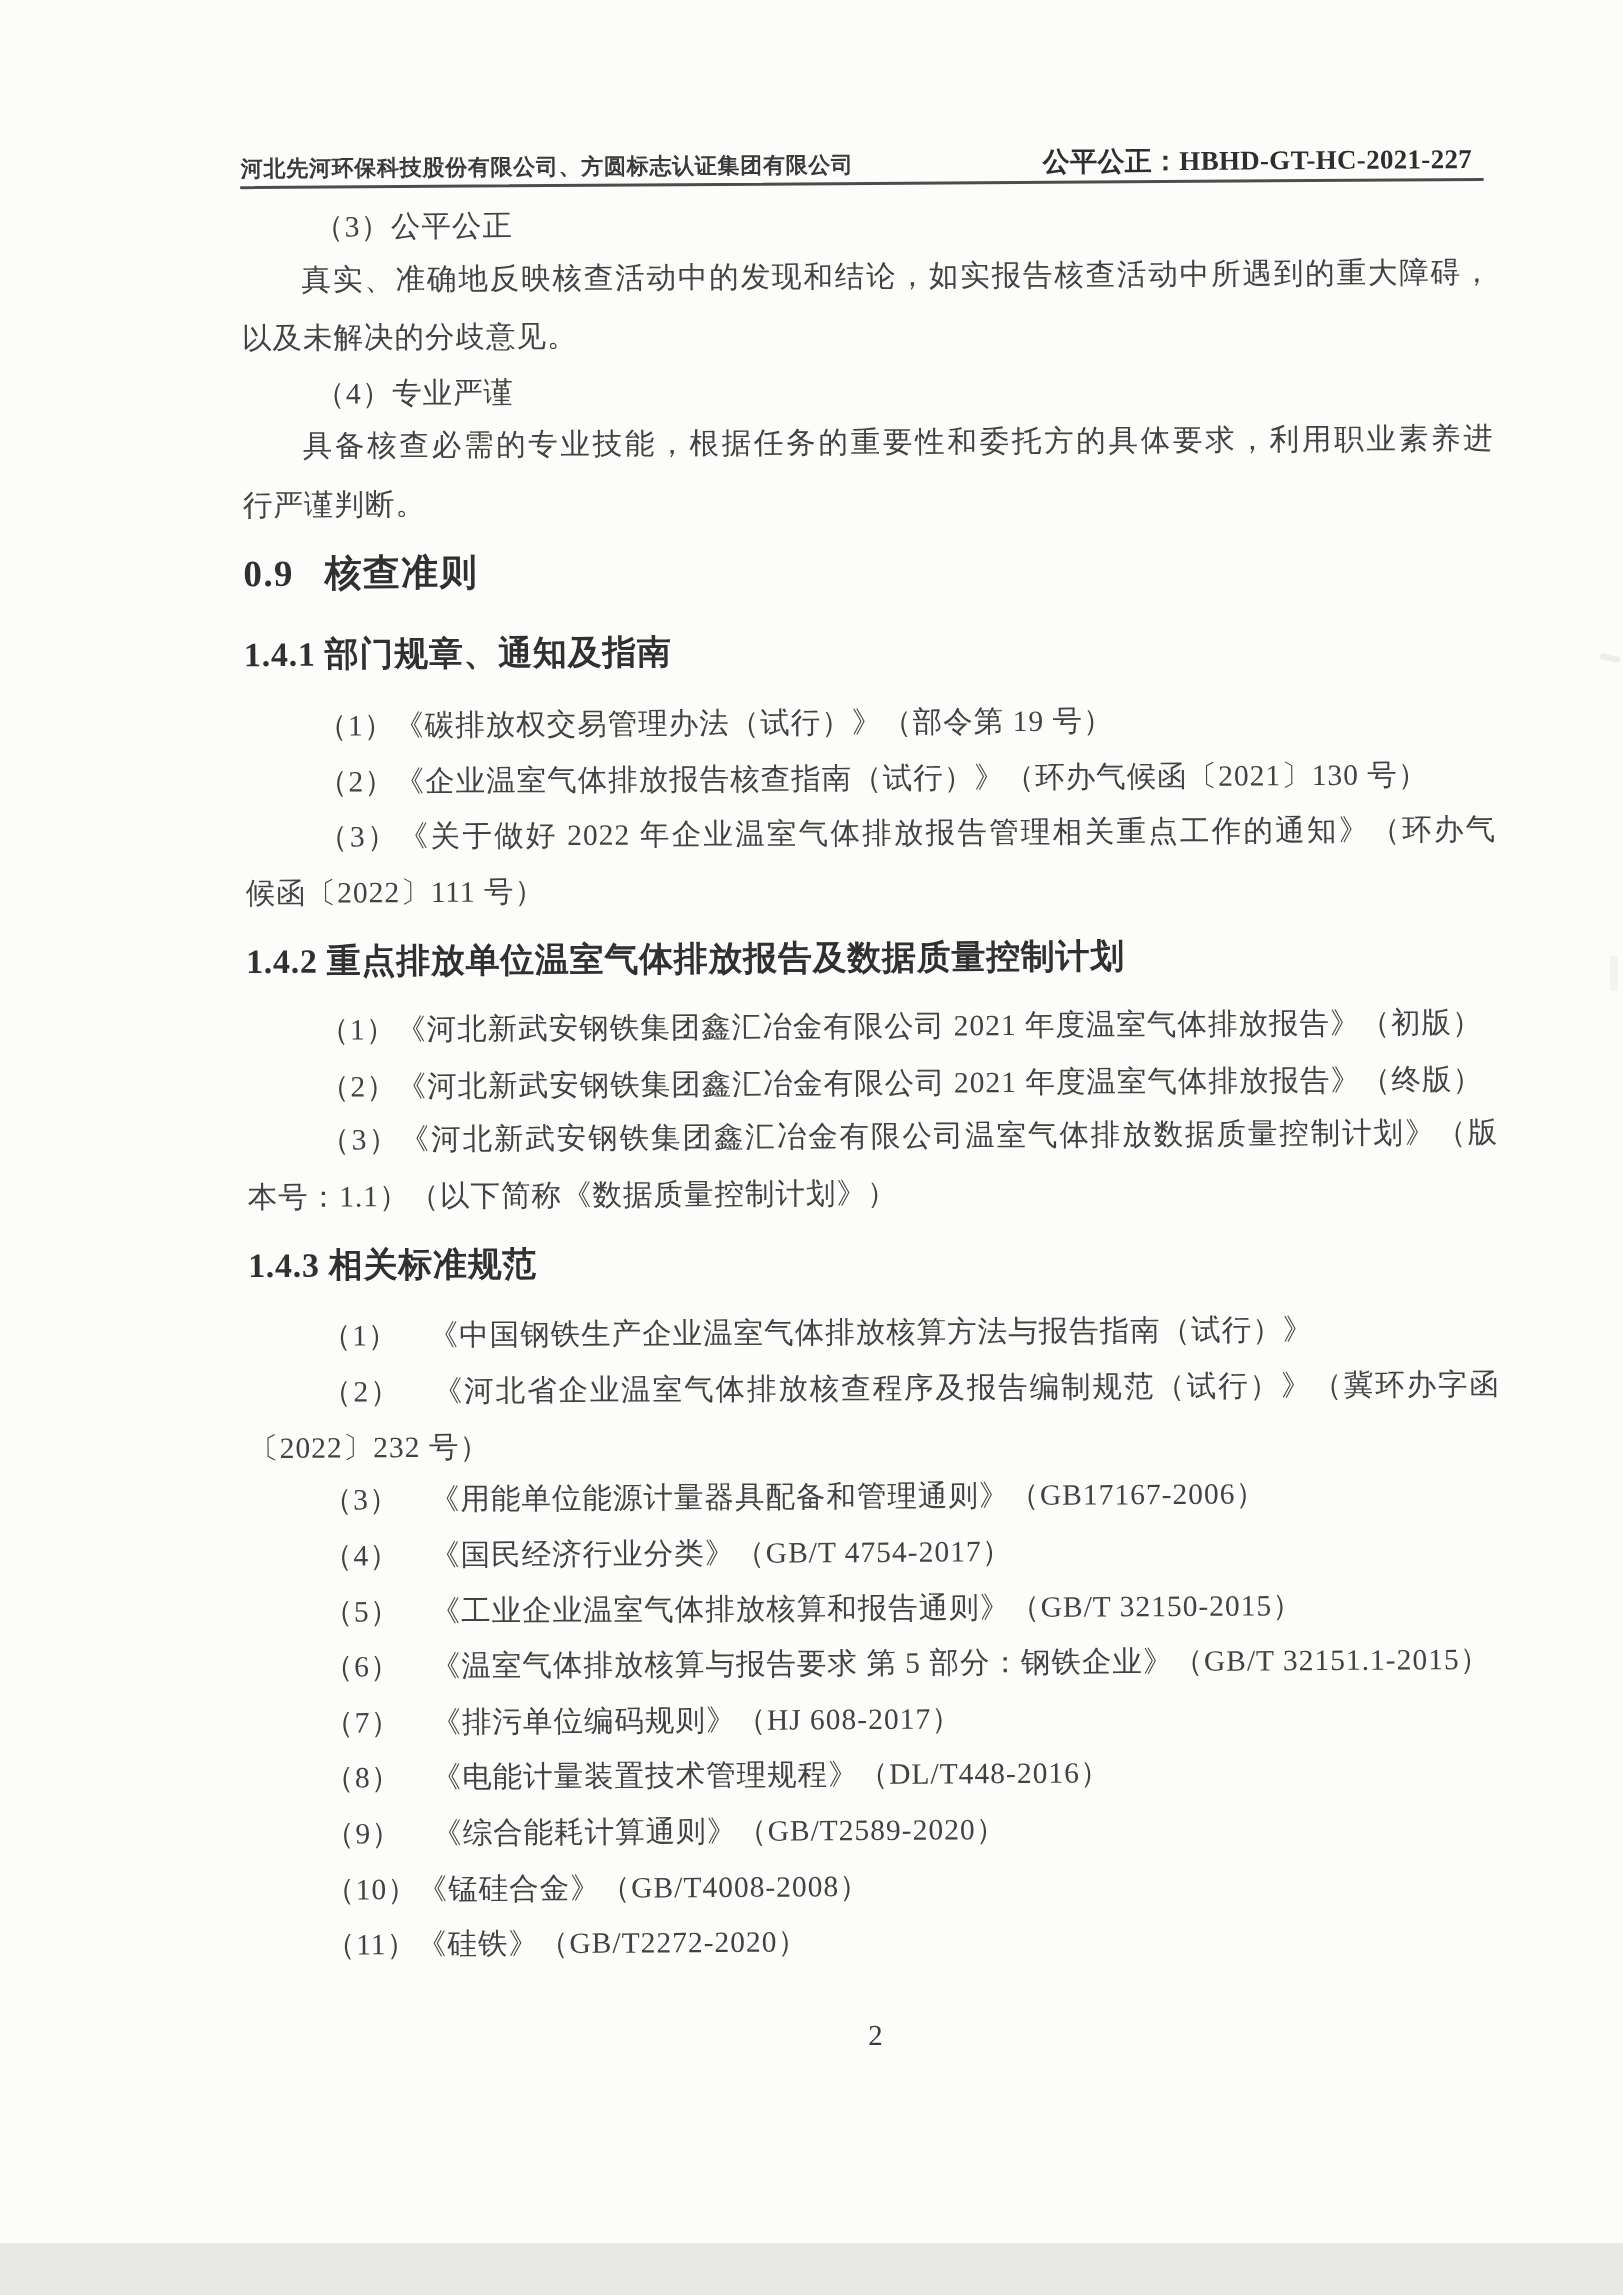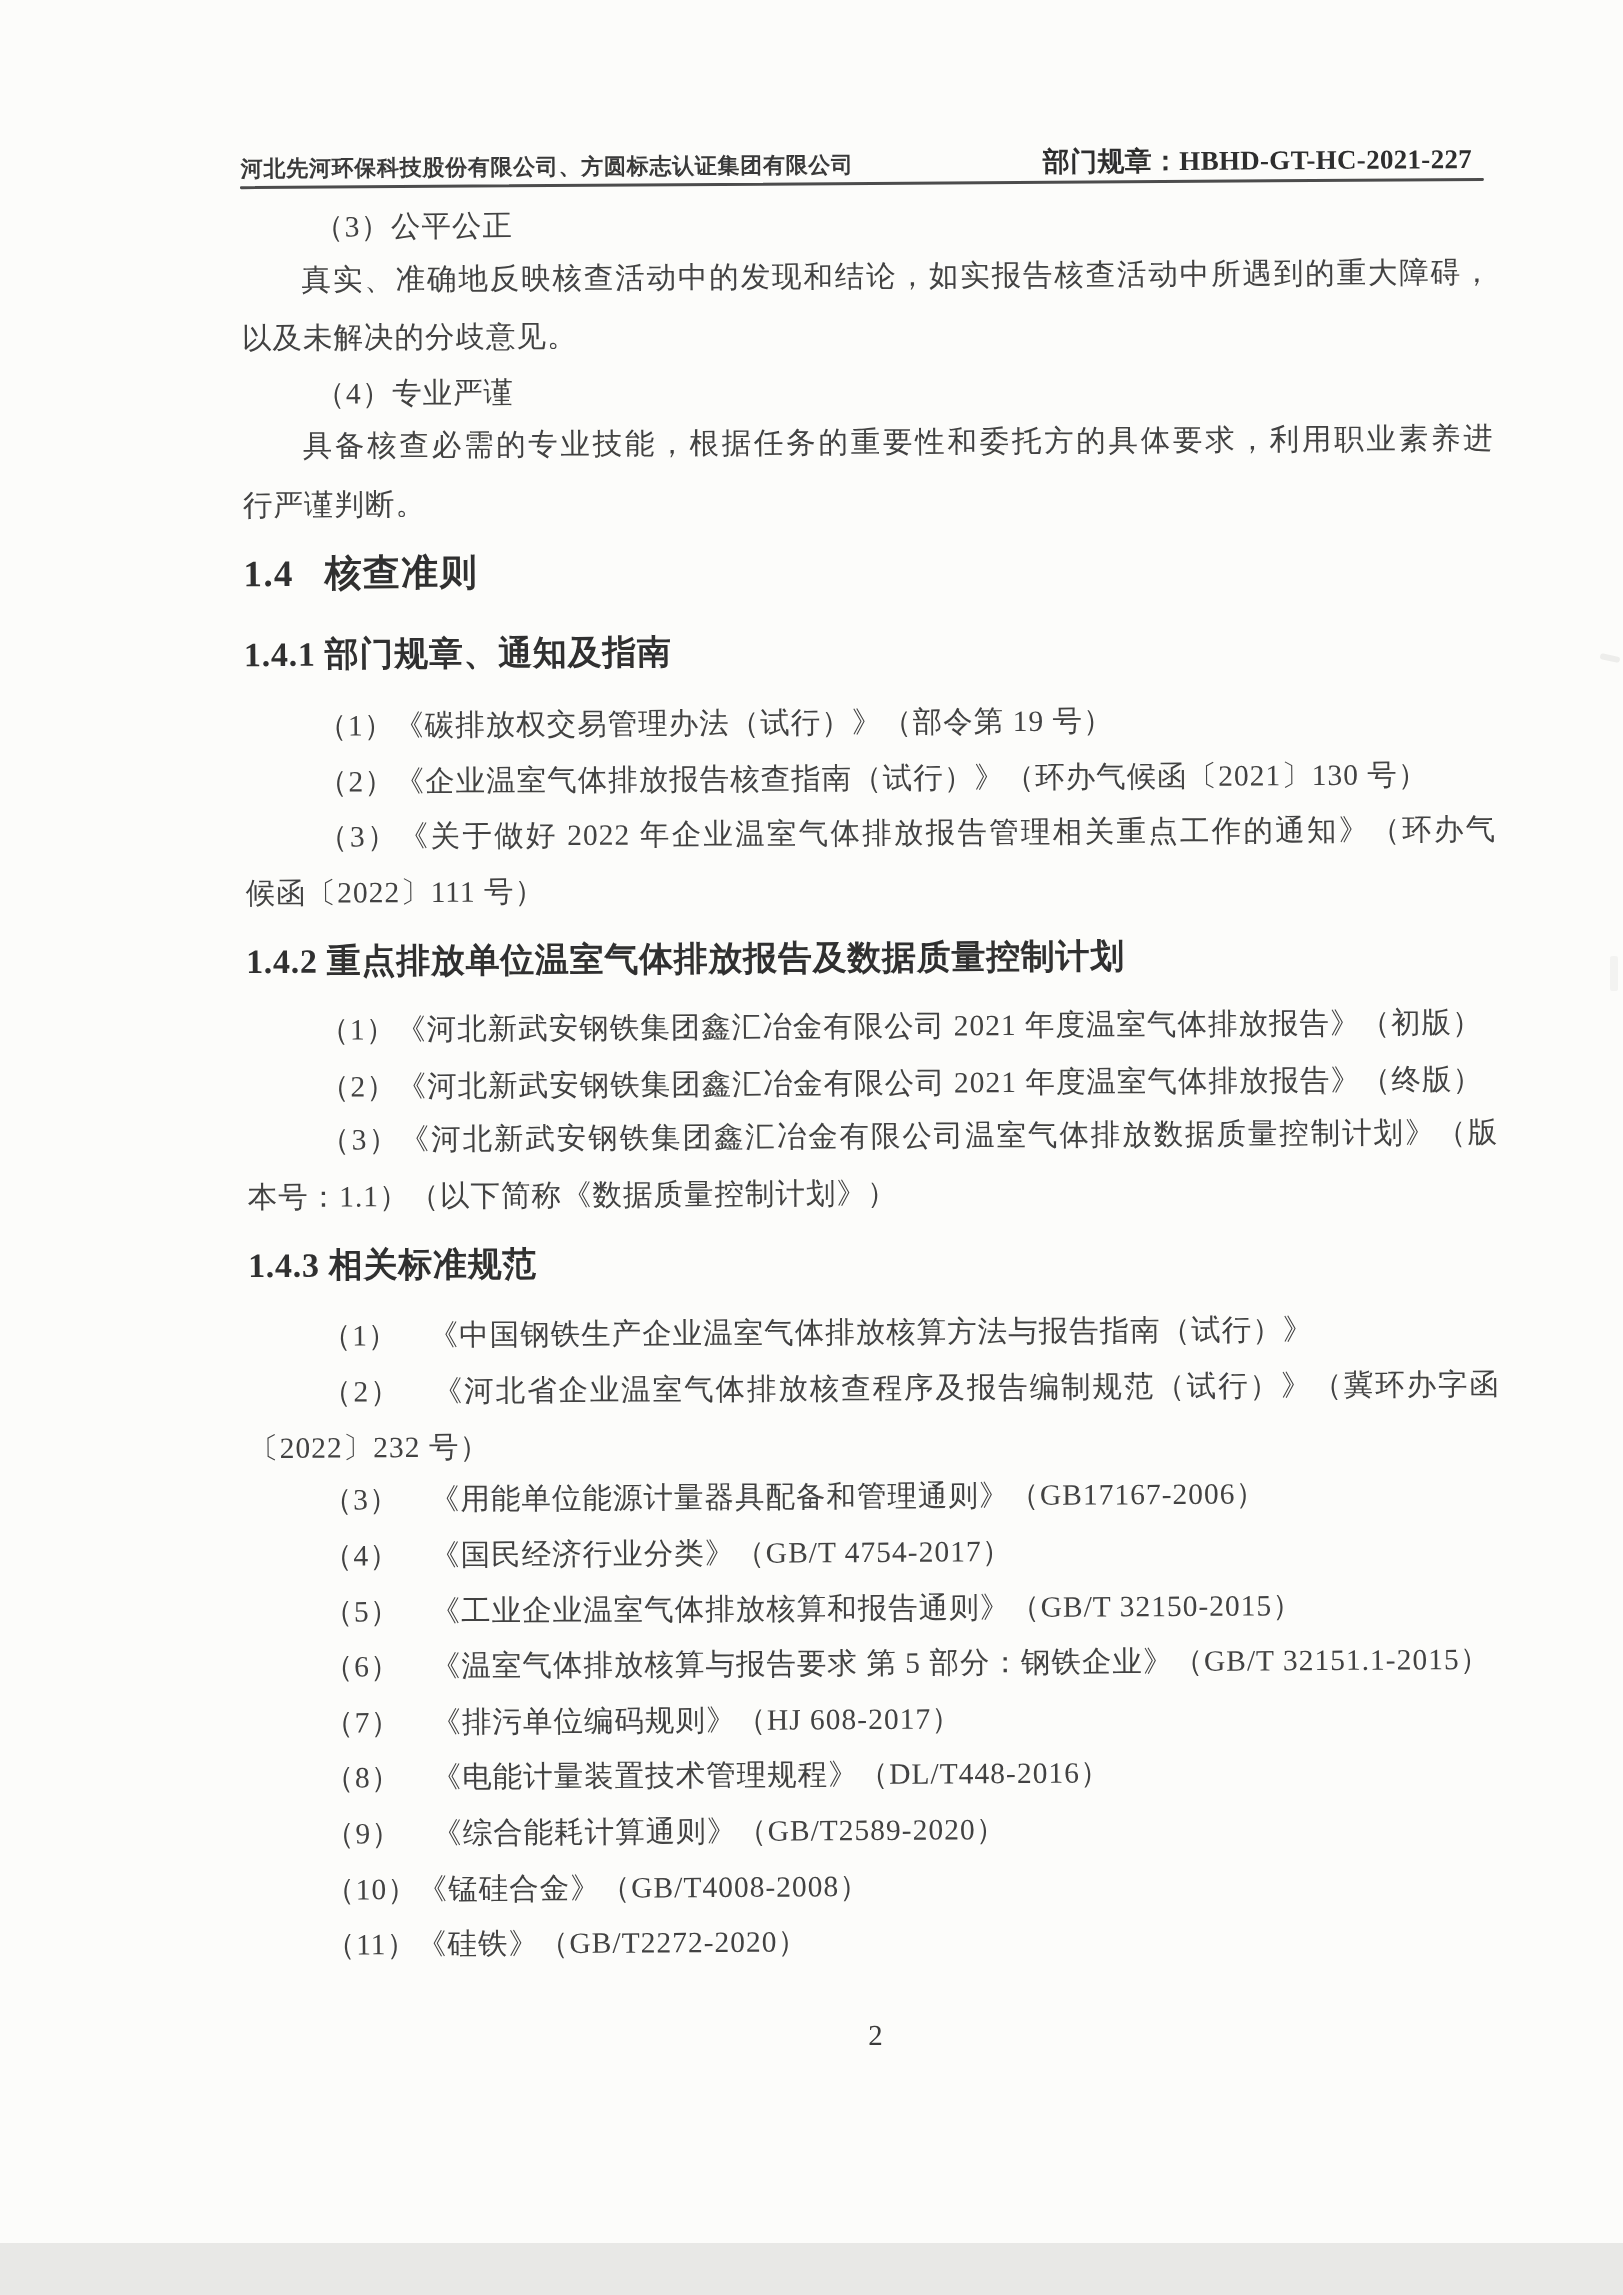--- a/index.html
+++ b/index.html
@@ -90,32 +90,32 @@
   }
   .gap { margin-left: 31px; }
 </style>
 </head>
 <body>
 
 <div id="page">
   <div id="sheet">
 
     <div class="hdr-left" style="left:241px; top:154px;">河北先河环保科技股份有限公司、方圆标志认证集团有限公司</div>
-    <div class="hdr-right" style="left:1043px; top:149px;"><span>部门规章：</span><span>HBHD-GT-HC-2021-227</span></div>
+    <div class="hdr-right" style="left:1043px; top:149px;"><span>公平公正：</span><span>HBHD-GT-HC-2021-227</span></div>
     <div class="rule"></div>
 
     <div class="ln" style="left:314px; top:208px;">（3）公平公正</div>
     <div class="ln just w-body ind2" style="left:241px; top:261px;">真实、准确地反映核查活动中的发现和结论，如实报告核查活动中所遇到的重大障碍，</div>
     <div class="ln" style="left:241px; top:319px;">以及未解决的分歧意见。</div>
 
     <div class="ln" style="left:314px; top:375px;">（4）专业严谨</div>
     <div class="ln just w-body ind2" style="left:241px; top:427px;">具备核查必需的专业技能，根据任务的重要性和委托方的具体要求，利用职业素养进</div>
     <div class="ln" style="left:241px; top:486px;">行严谨判断。</div>
 
-    <div class="ln h-main" style="left:241px; top:555px;"><span>1.4</span><span class="gap">核查准则</span></div>
+    <div class="ln h-main" style="left:241px; top:555px;"><span>0.9</span><span class="gap">核查准则</span></div>
 
     <div class="ln h-sub" style="left:241px; top:636px;">1.4.1 部门规章、通知及指南</div>
     <div class="ln" style="left:314px; top:707px;">（1）《碳排放权交易管理办法（试行）》（部令第 19 号）</div>
     <div class="ln" style="left:314px; top:763px;">（2）《企业温室气体排放报告核查指南（试行）》（环办气候函〔2021〕130 号）</div>
     <div class="ln just w-item" style="left:314px; top:818px;">（3）《关于做好 2022 年企业温室气体排放报告管理相关重点工作的通知》（环办气</div>
     <div class="ln" style="left:241px; top:874px;">候函〔2022〕111 号）</div>
 
     <div class="ln h-sub" style="left:241px; top:943px;">1.4.2 重点排放单位温室气体排放报告及数据质量控制计划</div>
     <div class="ln" style="left:314px; top:1011px;">（1）《河北新武安钢铁集团鑫汇冶金有限公司 2021 年度温室气体排放报告》（初版）</div>
     <div class="ln" style="left:314px; top:1068px;">（2）《河北新武安钢铁集团鑫汇冶金有限公司 2021 年度温室气体排放报告》（终版）</div>

